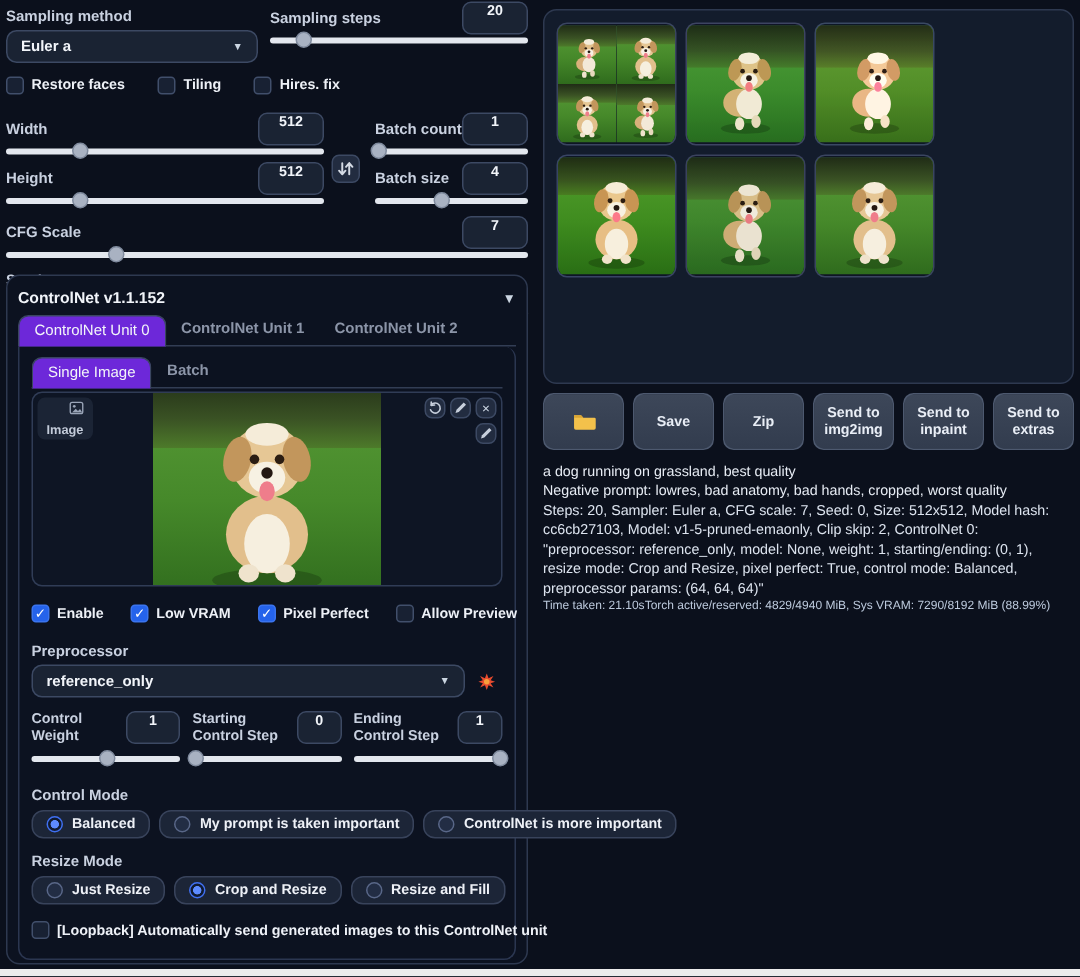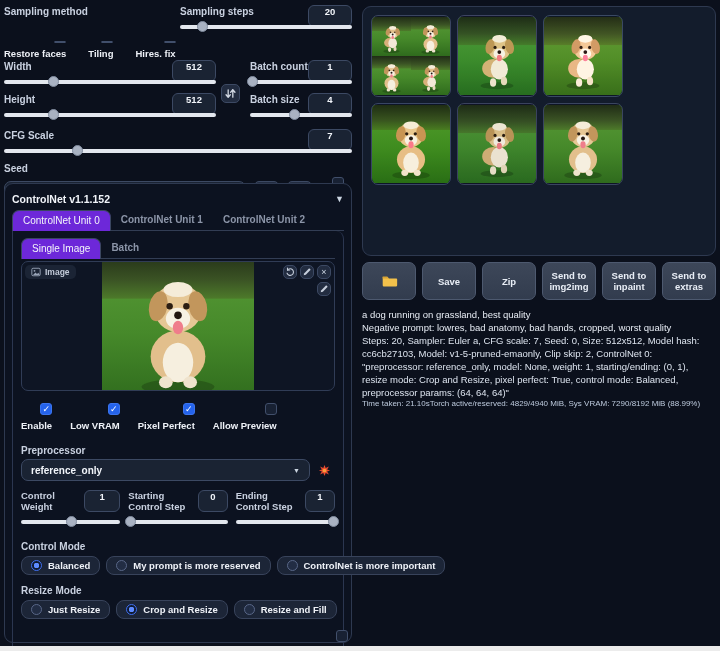--- a/index.html
+++ b/index.html
@@ -13,41 +13,41 @@
          font-family:"Liberation Sans",sans-serif; font-size:9.5px; font-weight:700; text-align:center;
          width:44px; height:22px; line-height:12px; }
   .select { display:flex; align-items:center; justify-content:space-between; background:#1a2333;
             border:1px solid #3c4963; border-radius:7px; height:22px; padding:0 9px;
             font-size:10px; font-weight:700; color:#f2f5fa; }
   .caret { font-size:7px; color:#cbd5e1; }
   .slider { position:relative; height:12px; }
   .slider .track { position:absolute; top:4px; left:0; right:0; height:4px; border-radius:2px; background:#e3e7ee; }
   .slider .thumb { position:absolute; top:0; left:var(--p); width:11px; height:11px; margin-left:-5px;
                    border-radius:50%; background:#a9b2c2; border:1px solid #7f8a9d; }
-  .cb { display:inline-flex; align-items:flex-end; gap:5px;flex-direction:column; }
+  .cb { display:inline-flex; align-items:center; gap:5px; }
   .cb .box { width:12px; height:12px; border-radius:3px; border:1px solid #414f6b; background:#182133;
              font-size:9px; line-height:11px; text-align:center; color:transparent; }
   .cb.checked .box { background:#2563eb; border-color:#3b74ee; color:#fff; }
   .cb .cbl { font-size:9.5px; font-weight:700; color:#eef1f7; white-space:nowrap; }
   .radio-pill { display:inline-flex; align-items:center; gap:6px; background:#1c2537; border:1px solid #38435b;
                 border-radius:8px; padding:3px 9px; }
   .radio-pill .dot { width:11px; height:11px; border-radius:50%; border:1px solid #596788; background:#222d44; }
   .radio-pill.selected .dot { border-color:#3f6ff0; background:radial-gradient(circle,#5d8bff 0 2.6px,#101a30 3px); }
   .radio-pill .rlbl { font-size:9.5px; font-weight:700; color:#eef1f7; white-space:nowrap; }
   .icon-btn { display:inline-flex; align-items:center; justify-content:center; background:#222c40;
               border:1px solid #3c4963; border-radius:5px; }
 
   
   #left-top { position:absolute; left:4px; top:5px; width:348px; }
   .row1 { display:flex; }
   .col-sm { width:168px; }
   .col-ss { width:172px; margin-left:8px; }
-  .hdr-row { display:flex; align-items:flex-start; justify-content:space-between; height:14px; margin-bottom:2px; }
+  .hdr-row { display:flex; align-items:center; justify-content:space-between; height:14px; margin-bottom:2px; }
   .checks-row { display:flex; gap:22px; margin-top:8px; height:13px; }
-  .dims { position:relative; margin-top:6px; display:flex; }
+  .dims { position:relative; margin-top:16px; display:flex; }
   .dimL { width:212px; }
   .dimR { width:102px; margin-left:34px; }
   .dim-block { margin-bottom:5px; }
   #swap-btn { position:absolute; left:217px; top:24px; width:19px; height:19px; }
   .cfg-block { margin-top:3px; }
   .seed-block { margin-top:5px; }
   .seed-row { display:flex; align-items:center; gap:8px; margin-top:2px; }
   #seed-input { flex:0 0 242px; background:#1a2333; border:1px solid #3c4963; border-radius:7px; height:20px;
                 color:#f2f5fa; font-size:10px; font-weight:700; padding:0 8px; font-family:"Liberation Sans",sans-serif; }
   .seed-btn { width:25px; height:20px; }
@@ -61,21 +61,21 @@
   .tab { font-size:10px; color:#8c95a8; padding:4px 10px 5px; font-weight:600; white-space:nowrap; }
   .tab.active { color:#f3f5f9; font-weight:400; background:#6d28d9; border:1px solid #3a4660; border-bottom:none;
                 border-radius:7px 7px 0 0; margin-bottom:-1px; }
   .tabitem { border:1px solid #2b3650; border-radius:0 8px 8px 8px; border-top:none; padding:7px 8px 8px; }
   .inner-tabitem { margin-top:0; }
 
   
   .img-comp { position:relative; margin-top:2px; height:130px; border:1px solid #303c56; border-radius:7px;
               background:#0e1524; display:flex; align-items:center; justify-content:center; overflow:hidden; }
   .img-tag { position:absolute; left:3px; top:3px; display:flex; align-items:flex-end; gap:4px;
-             background:#1b2435; border-radius:5px; padding:2px 6px; z-index:2; }
+             background:#1b2435; border-radius:5px; padding:2px 6px; z-index:2;flex-direction:column; }
   .img-tag span { font-size:8.5px; font-weight:700; color:#c3cbd9; }
   .corner-btns { position:absolute; right:3px; top:3px; display:flex; flex-direction:column; align-items:flex-end; gap:3px; z-index:2; }
   .corner-row { display:flex; gap:3px; }
   .mini-btn { width:14px; height:14px; font-size:9px; color:#cbd5e1; }
   .cn-dog { width:152px; height:128px; }
 
   .hint-row { display:flex; margin-top:9px; align-items:flex-start; }
   .hint { width:212px; font-size:9px; line-height:12px; color:#dde3ed; }
   .tool-icons { display:flex; gap:16px; margin-left:16px; margin-top:3px; }
 
@@ -237,20 +237,24 @@
     </symbol>
   </defs>
 </svg>
 
 <div id="page">
 
   <div id="left-top">
     <div class="row1">
       <div class="col-sm">
         <div class="lbl" style="margin-bottom:2px">Sampling method</div>
+        <div class="select">
+          <span>Euler a</span>
+          <span class="caret">▼</span>
+        </div>
       </div>
       <div class="col-ss">
         <div class="hdr-row">
           <span class="lbl">Sampling steps</span>
           <div class="num">20</div>
         </div>
         <div class="slider" style="--p:13%">
           <div class="track"></div>
           <div class="thumb"></div>
         </div>
@@ -479,21 +483,21 @@
 
       <div class="mode-block">
         <div class="lbl">Control Mode</div>
         <div class="mode-row">
           <div class="radio-pill selected">
             <span class="dot"></span>
             <span class="rlbl">Balanced</span>
           </div>
           <div class="radio-pill">
             <span class="dot"></span>
-            <span class="rlbl">My prompt is more reserved</span>
+            <span class="rlbl">My prompt is taken important</span>
           </div>
           <div class="radio-pill">
             <span class="dot"></span>
             <span class="rlbl">ControlNet is more important</span>
           </div>
         </div>
       </div>
 
       <div class="mode-block" style="margin-top:9px">
         <div class="lbl">Resize Mode</div>

